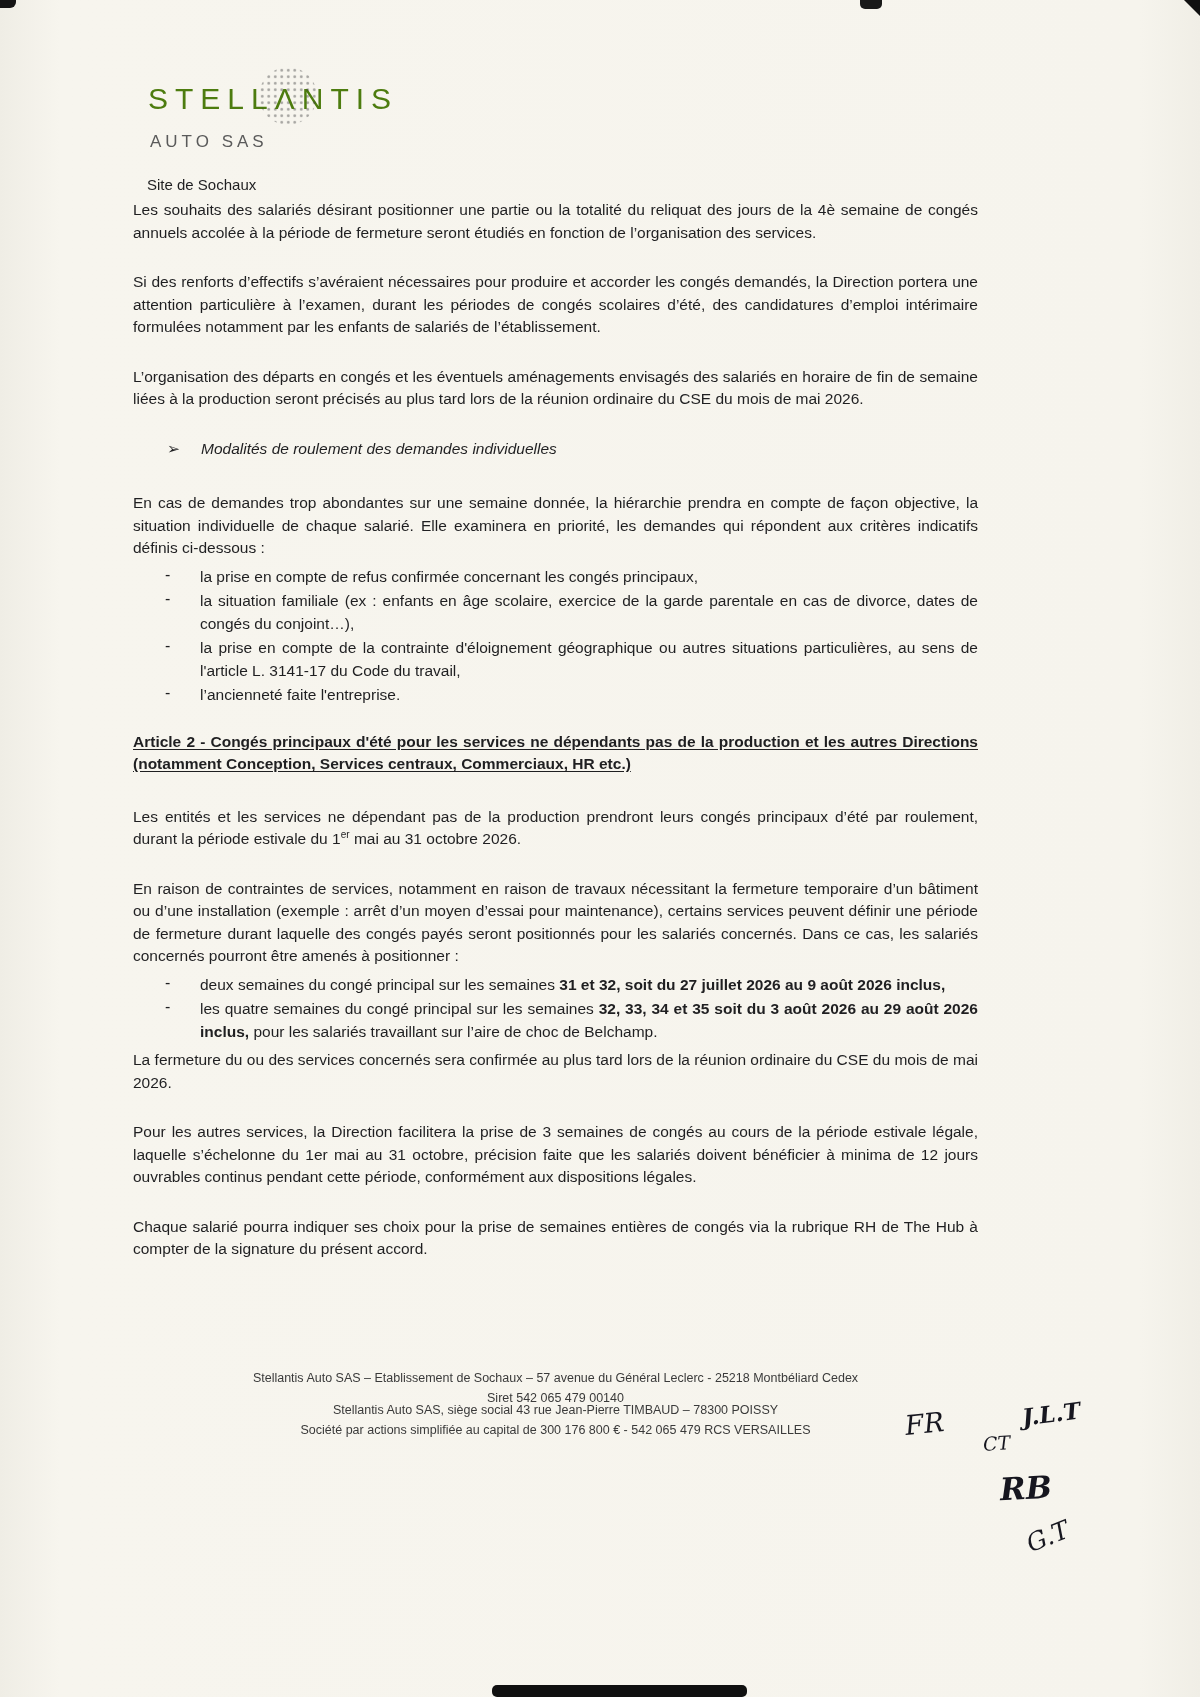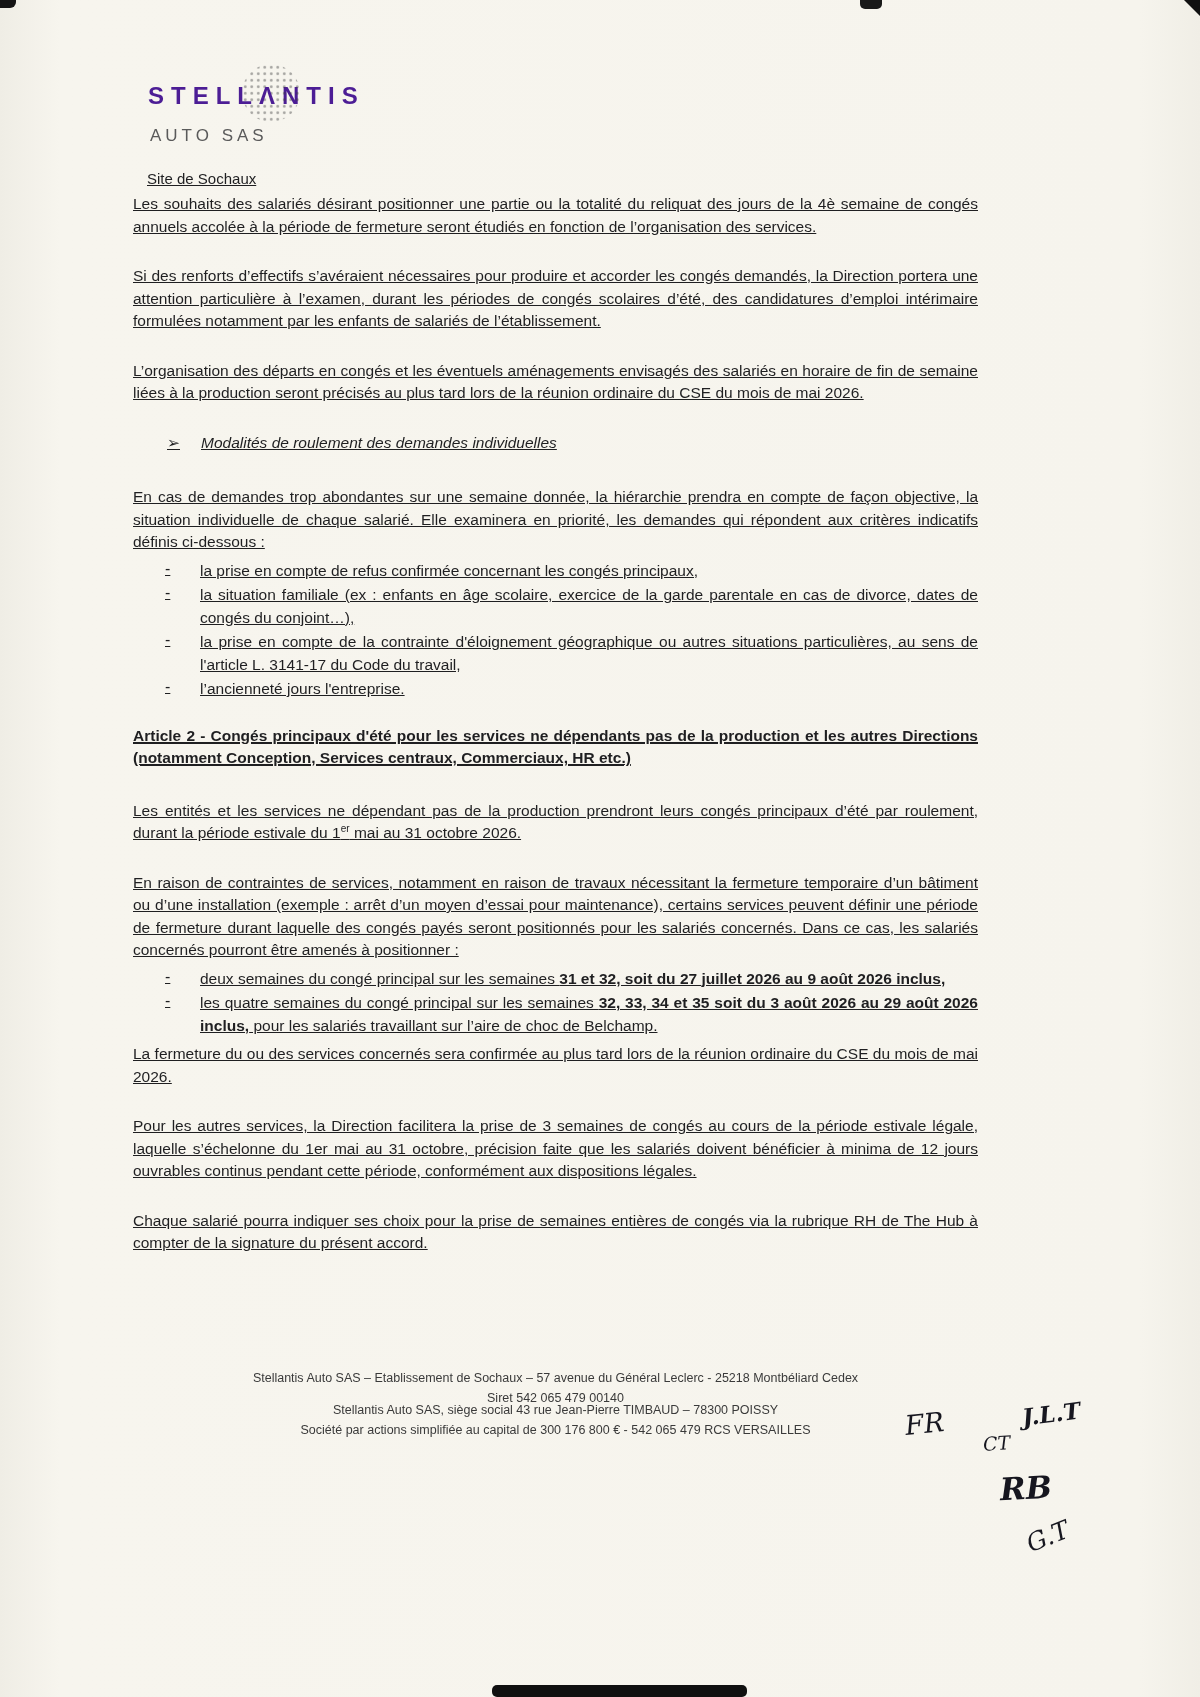--- a/index.html
+++ b/index.html
@@ -12,33 +12,33 @@
   .page { position:absolute; inset:0; }
 
   
   .scan-a { position:absolute; left:0; top:0; width:16px; height:8px; background:#141414; border-radius:0 0 6px 0; }
   .scan-b { position:absolute; left:860px; top:0; width:22px; height:9px; background:#191919; border-radius:0 0 5px 5px; }
   .scan-c { position:absolute; right:0; top:0; width:0; height:0; border-top:16px solid #101010; border-left:16px solid transparent; }
   .scan-bottom-bar { position:absolute; left:492px; top:1685px; width:255px; height:12px; background:#101010; border-radius:5px; }
 
   
   .logo-block { padding:82px 0 0 148px; }
-  .logo-word { font-size:24px; letter-spacing:7px; color:#4c1d95; font-weight:bold; }
+  .logo-word { font-size:30px; letter-spacing:7px; color:#4d7c0f; font-weight:normal; }
   .logo-a { position:relative; display:inline-block; }
   .logo-a .dots {
     position:absolute; left:50%; top:40%; width:58px; height:58px;
     transform:translate(-50%,-50%); border-radius:50%;
     background-image: radial-gradient(circle, rgba(60,60,60,.85) 1.1px, transparent 1.6px);
     background-size:6.5px 6.5px; opacity:.5; z-index:0;
   }
   .logo-a .a-glyph { position:relative; z-index:1; }
   .logo-sub { margin-top:16px; font-size:17px; letter-spacing:4px; color:#5a5a5a; padding-left:2px; }
 
   
-  .content { margin:24px 222px 0 133px; width:845px;text-decoration:underline; }
+  .content { margin:24px 222px 0 133px; width:845px; }
   .site-label { font-size:15px; margin:0 0 6px 14px; }
   p, .li-text, h2, .h-ital { font-size:15.5px; line-height:22.5px; }
   p { text-align:justify; margin:0 0 27px 0; }
   sup { font-size:10px; vertical-align:super; line-height:0; }
 
   .h-ital { display:flex; font-style:italic; margin:18px 0 32px 0; }
   .h-ital .marker { width:34px; padding-left:34px; flex:0 0 auto; font-style:normal; }
 
   .dash-list { margin:0 0 20px 0; }
   .li { display:flex; margin:0 0 2px 0; }
@@ -106,21 +106,21 @@
       <div class="li">
         <span class="dash">-</span>
         <span class="li-text">la situation familiale (ex : enfants en âge scolaire, exercice de la garde parentale en cas de divorce, dates de congés du conjoint…),</span>
       </div>
       <div class="li">
         <span class="dash">-</span>
         <span class="li-text">la prise en compte de la contrainte d'éloignement géographique ou autres situations particulières, au sens de l'article L. 3141-17 du Code du travail,</span>
       </div>
       <div class="li">
         <span class="dash">-</span>
-        <span class="li-text">l’ancienneté jours l'entreprise.</span>
+        <span class="li-text">l’ancienneté faite l'entreprise.</span>
       </div>
     </div>
 
     <h2>Article 2 - Congés principaux d'été pour les services ne dépendants pas de la production et les autres Directions (notamment Conception, Services centraux, Commerciaux, HR etc.)</h2>
 
     <p><span>Les entités et les services ne dépendant pas de la production prendront leurs congés principaux d’été par roulement, durant la période estivale du 1</span><sup>er</sup><span> mai au 31 octobre 2026.</span></p>
 
     <p class="mb-sm">En raison de contraintes de services, notamment en raison de travaux nécessitant la fermeture temporaire d’un bâtiment ou d’une installation (exemple : arrêt d’un moyen d’essai pour maintenance), certains services peuvent définir une période de fermeture durant laquelle des congés payés seront positionnés pour les salariés concernés. Dans ce cas, les salariés concernés pourront être amenés à positionner :</p>
 
     <div class="dash-list list-tight">

